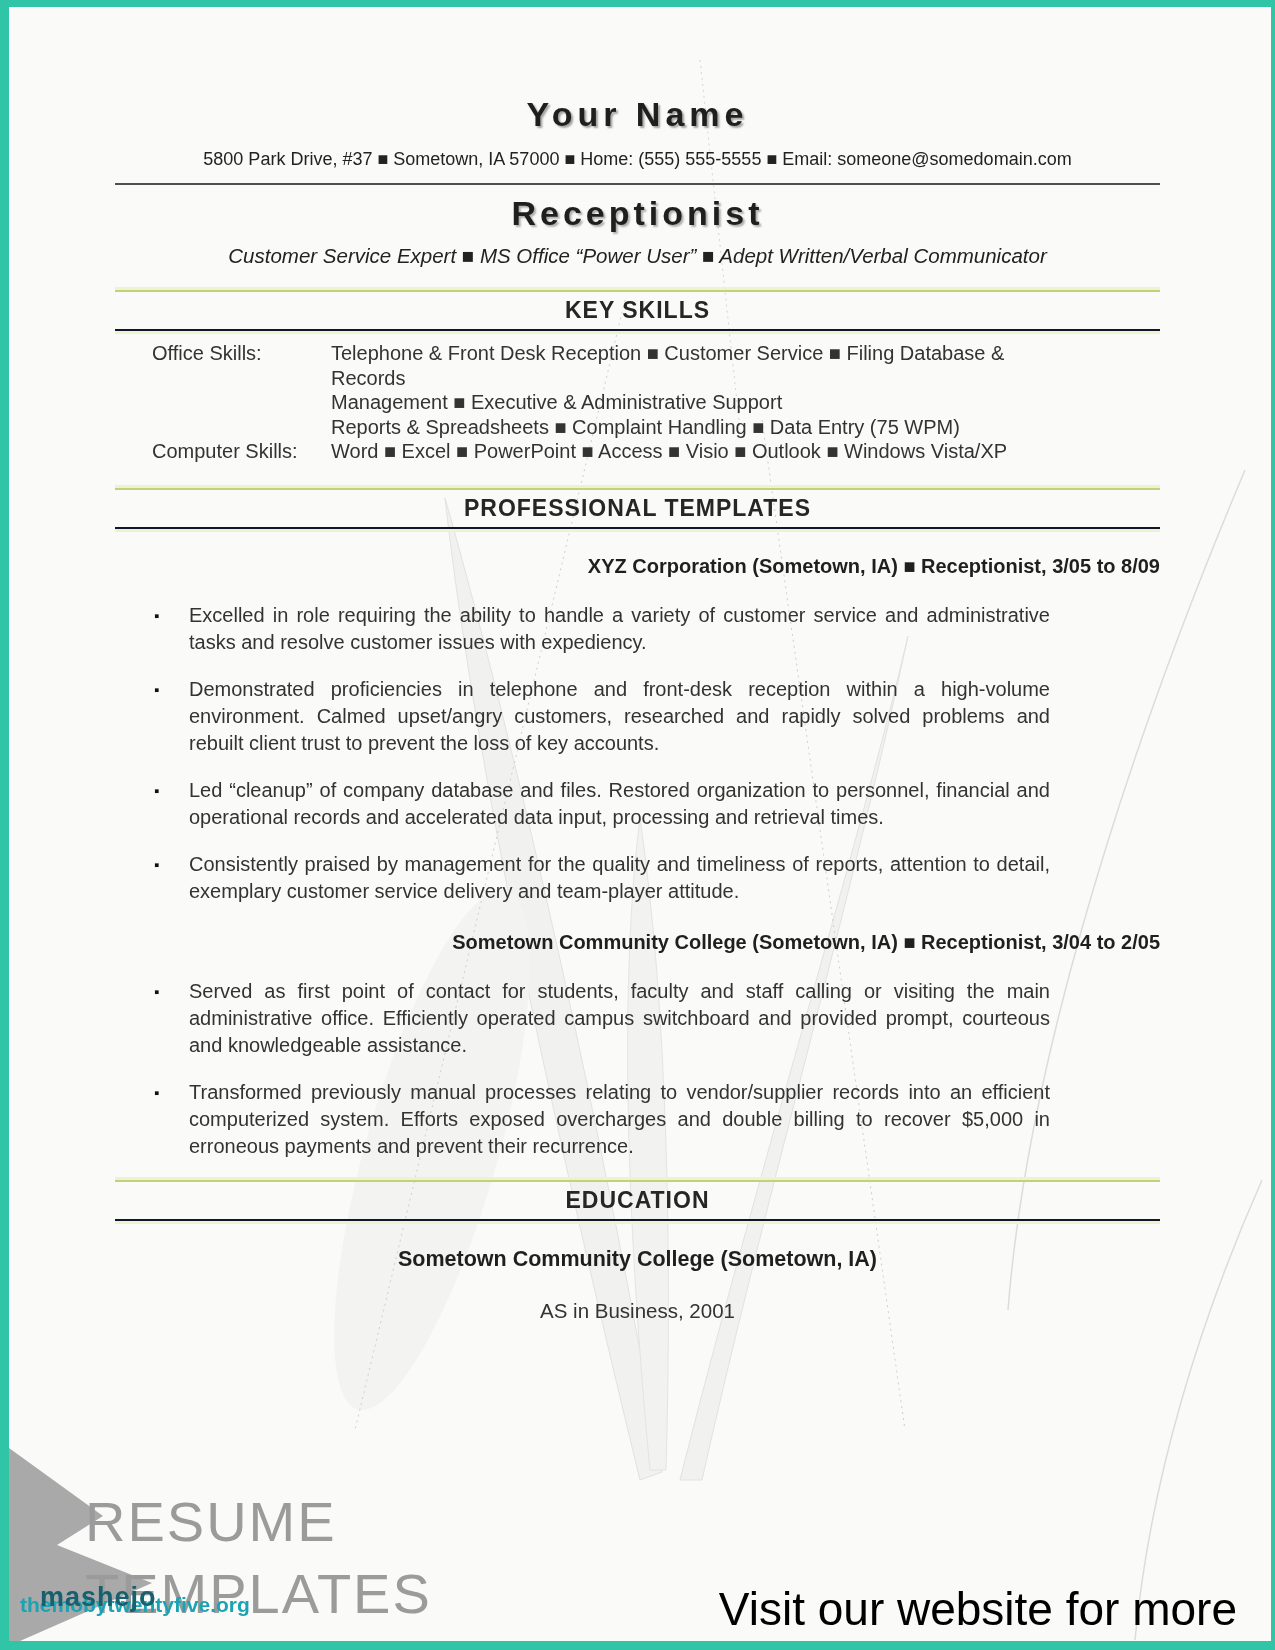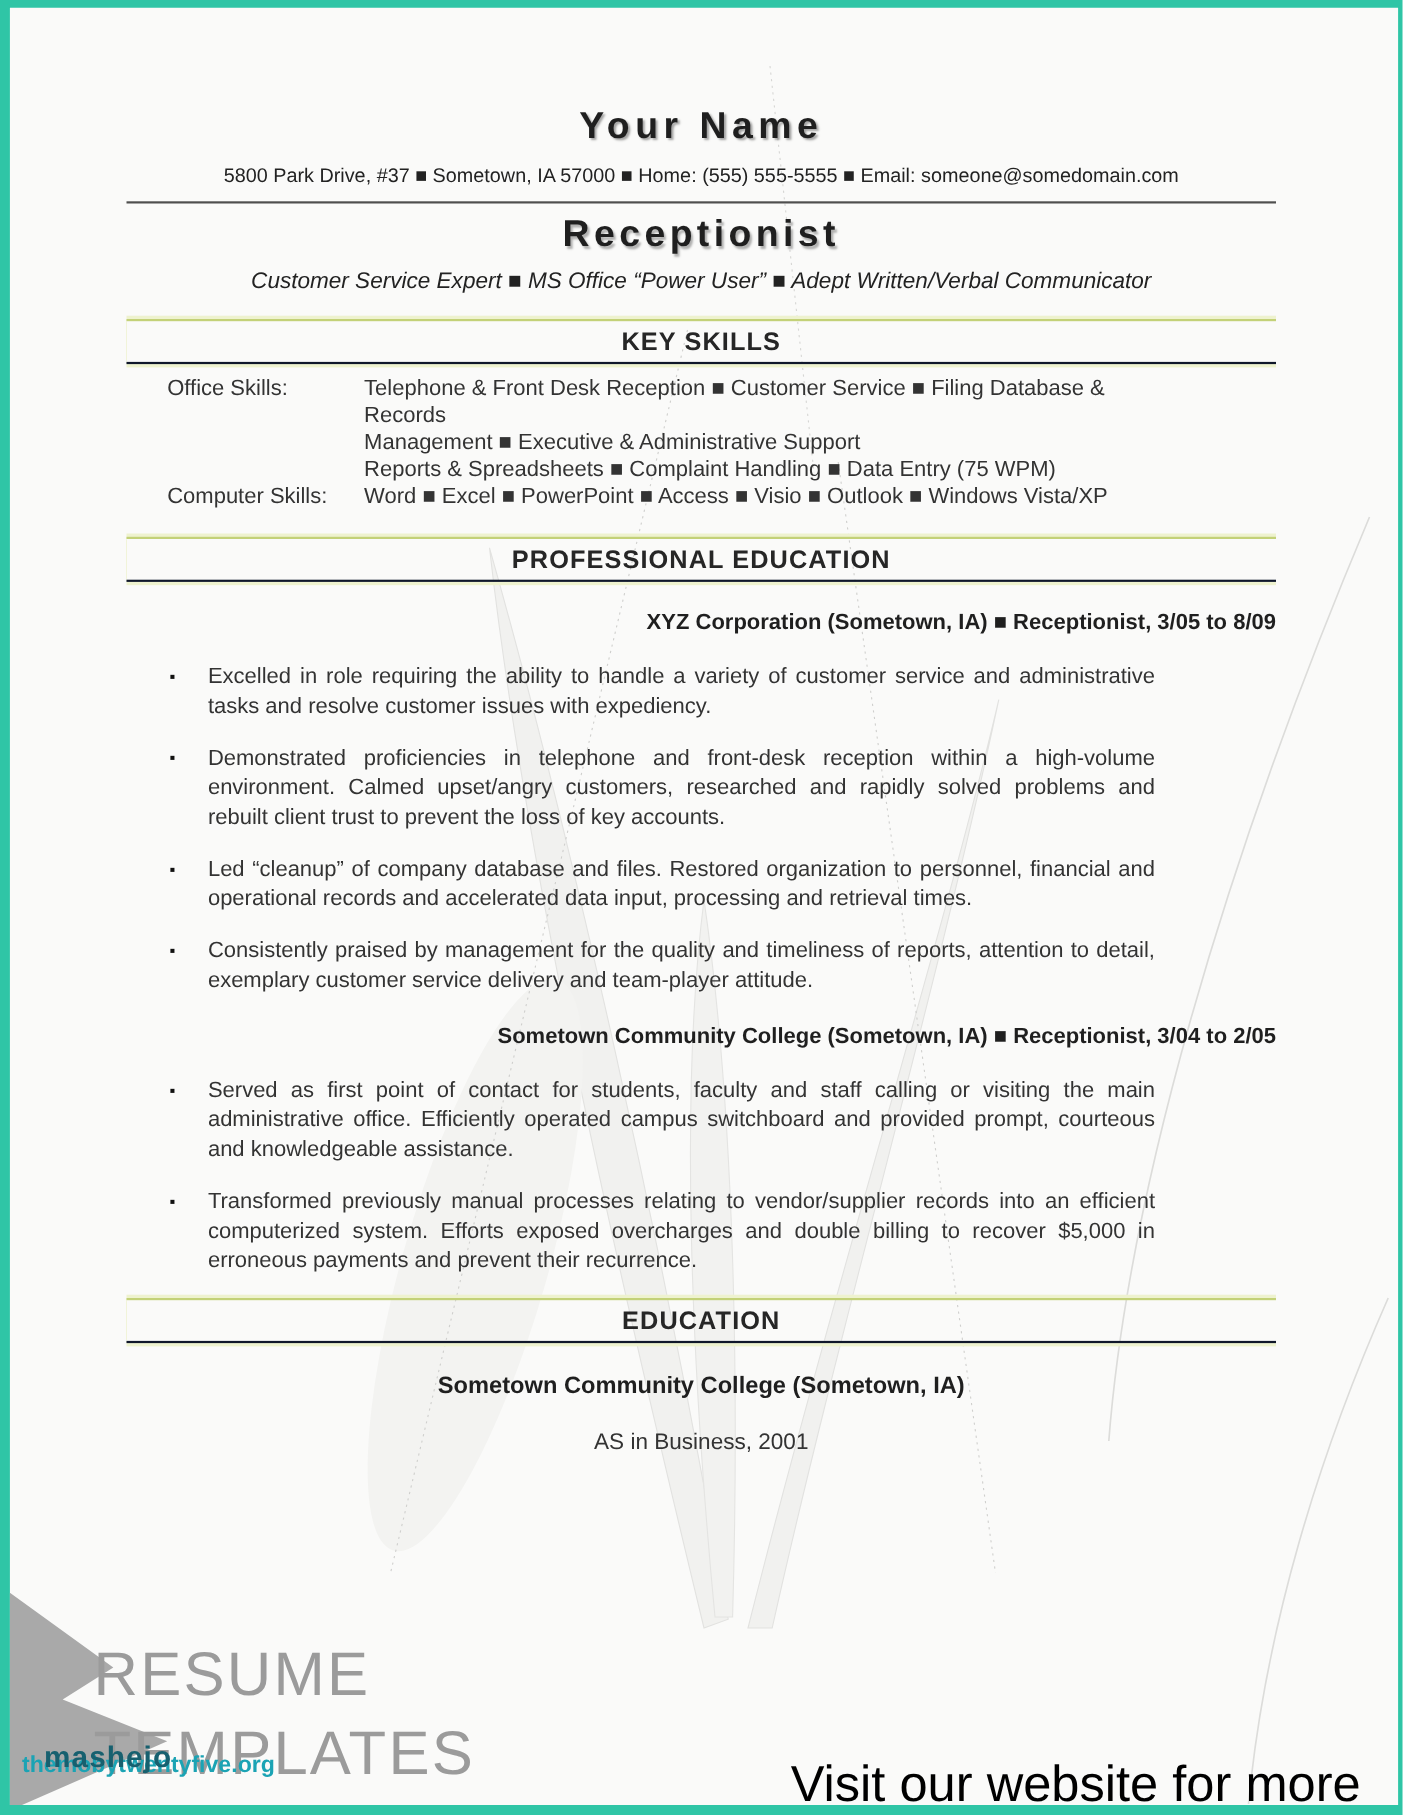--- a/index.html
+++ b/index.html
@@ -64,21 +64,21 @@
   .brand-line1 { }
   .wm-primary {
     position:absolute; left:40px; top:1582px; z-index:5;
     color:#17606f; font-weight:bold; font-size:27px; letter-spacing:1px;
   }
   .wm-secondary {
     position:absolute; left:20px; top:1593px; z-index:4;
     color:#1ba3b4; font-weight:bold; font-size:21px;
   }
   .cta {
-    position:absolute; right:38px; bottom:2px; z-index:3;
+    position:absolute; right:38px; bottom:14px; z-index:3;
     font-size:46px; color:#000;
   }
 </style>
 </head>
 <body>
 
 <div class="frame"></div>
 
 <svg class="decor" viewBox="0 0 1275 1650">
   <path d="M640,1480 C560,1150 478,790 445,498 C522,770 602,1130 662,1472 Z" fill="#f1f1ef" stroke="#e2e2e0" stroke-width="1"></path>
@@ -112,21 +112,21 @@
 Management ■ Executive &amp; Administrative Support
 Reports &amp; Spreadsheets  ■  Complaint Handling ■ Data Entry (75 WPM)</div>
     </div>
     <div class="skill-row">
       <div class="skill-label">Computer Skills:</div>
       <div class="skill-value">Word ■ Excel ■ PowerPoint ■ Access ■ Visio ■ Outlook ■ Windows Vista/XP</div>
     </div>
   </div>
 
   <div class="band exp">
-    <h3>PROFESSIONAL EDUCATION</h3>
+    <h3>PROFESSIONAL TEMPLATES</h3>
   </div>
 
   <div class="job-heading">XYZ Corporation (Sometown, IA) ■ Receptionist, 3/05 to 8/09</div>
 
   <ul class="bullets">
     <li>
       <span class="bullet-glyph">▪</span>
       <span>Excelled in role requiring the ability to handle a variety of customer service and administrative tasks and resolve customer issues with expediency.</span>
     </li>
     <li>

